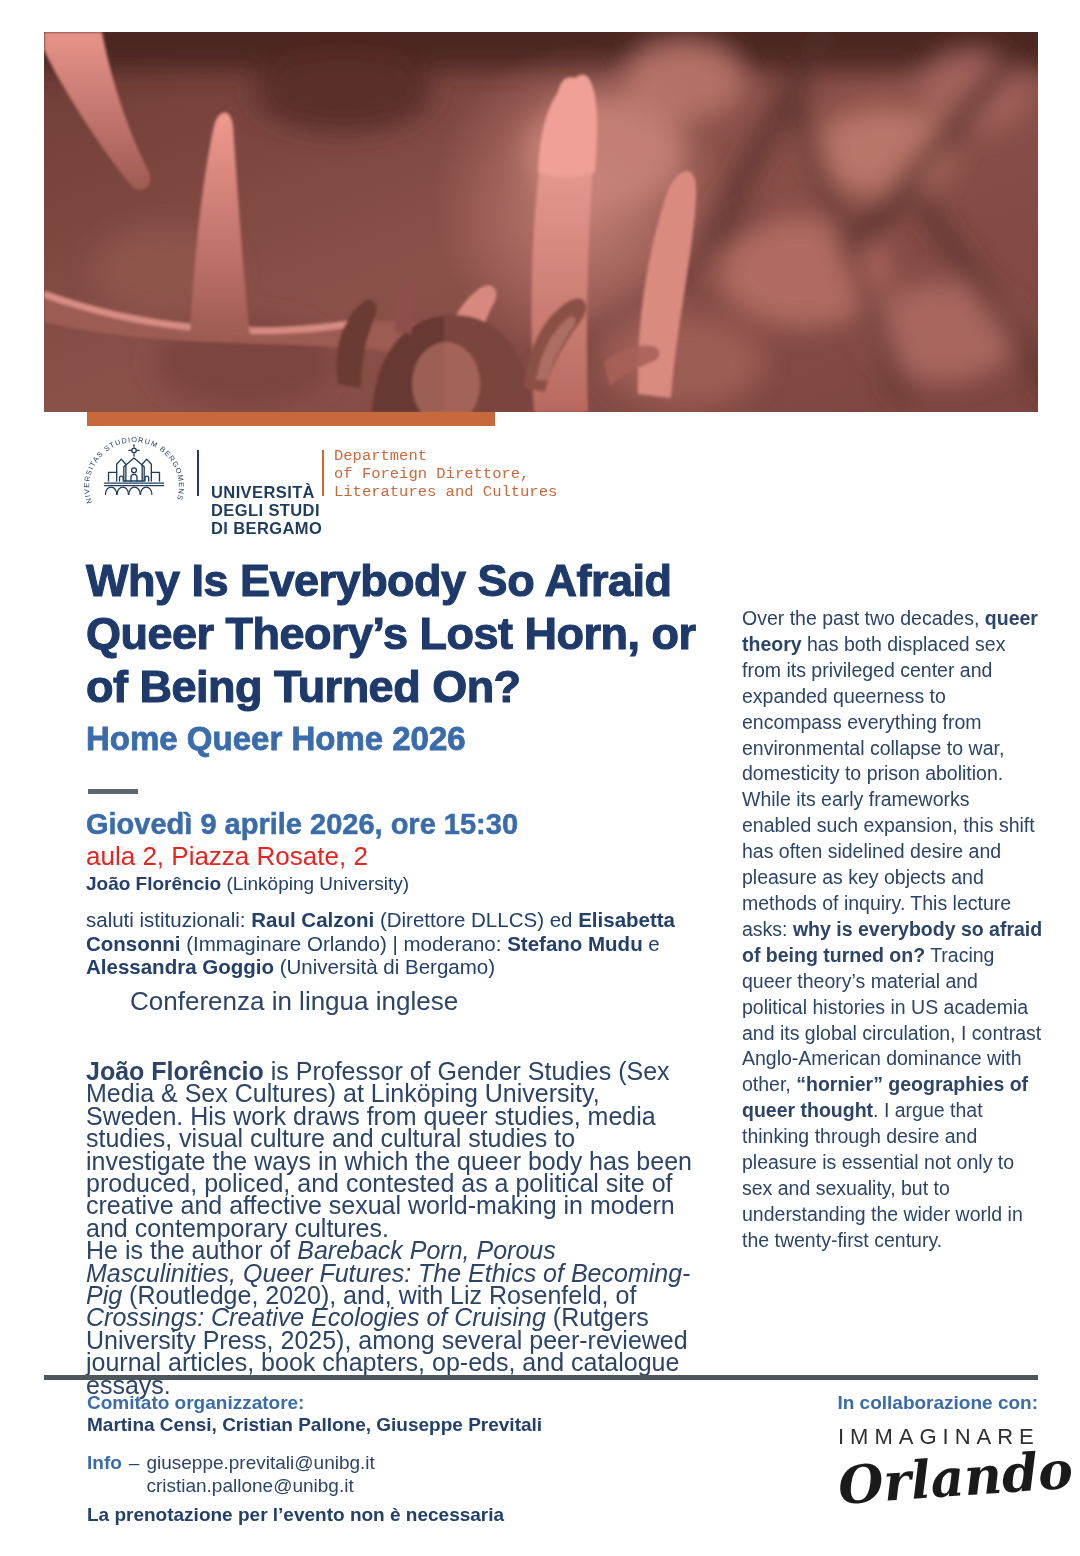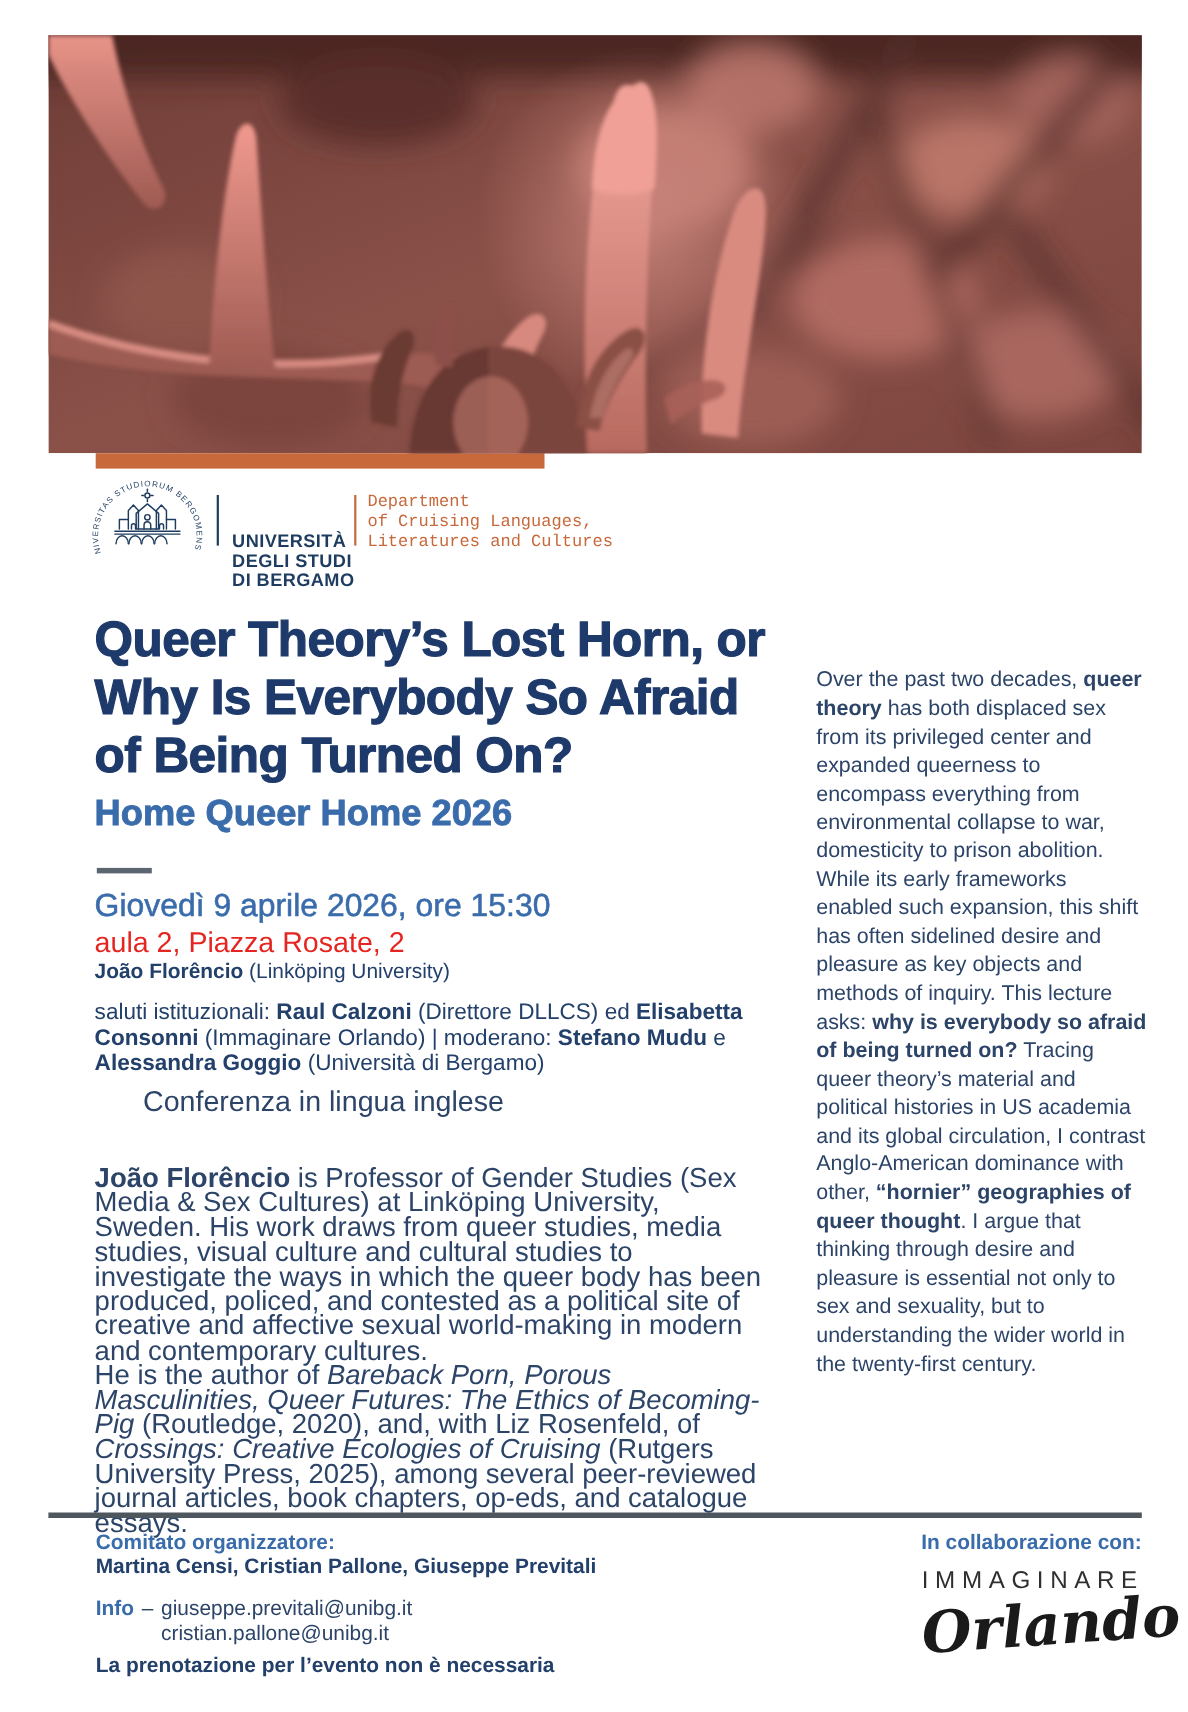--- a/index.html
+++ b/index.html
@@ -26,21 +26,21 @@
   
   .title{left:86px;top:554px;width:660px;color:#1e3a6b;font-weight:700;
          font-size:45px;line-height:53px;letter-spacing:-0.5px;
          -webkit-text-stroke:1.1px #1e3a6b;}
   .subtitle{left:86px;top:720px;color:#3a6cab;font-weight:700;font-size:33px;
             -webkit-text-stroke:.8px #3a6cab;}
 
   .dash-rule{left:88px;top:789px;width:50px;height:5px;background:#5c6670;}
 
   
-  .datetime{left:86px;top:808px;color:#3a6cab;font-weight:400;font-size:29px;-webkit-text-stroke:.5px #3a6cab;}
+  .datetime{left:86px;top:808px;color:#3a6cab;font-weight:700;font-size:29px;-webkit-text-stroke:.5px #3a6cab;}
   .location{left:86px;top:841px;color:#e52521;font-size:26px;}
   .speaker{left:86px;top:873px;color:#23406b;font-size:19px;}
   .credits{left:86px;top:908px;width:652px;color:#23406b;font-size:20.5px;line-height:23.5px;}
   .language{left:86px;top:986px;color:#2c4468;font-size:26px;margin-left:44px;}
 
   
   .bio{left:86px;top:1060px;width:614px;color:#2c4468;font-size:25px;line-height:22.4px;}
 
   
   .abstract{left:742px;top:606px;width:302px;color:#2c4468;font-size:19.5px;line-height:25.9px;}
@@ -171,27 +171,27 @@
   </div>
   <div class="abs logo-vline"></div>
   <div class="abs uni-name">
     <div>UNIVERSITÀ</div>
     <div>DEGLI STUDI</div>
     <div>DI BERGAMO</div>
   </div>
   <div class="abs dept-vline"></div>
   <div class="abs dept-name">
     <div>Department</div>
-    <div>of Cruising Languages,</div>
+    <div>of Foreign Direttore,</div>
     <div>Literatures and Cultures</div>
   </div>
 
   <div class="abs title">
+    <div>Why Is Everybody So Afraid</div>
     <div>Queer Theory’s Lost Horn, or</div>
-    <div>Why Is Everybody So Afraid</div>
     <div>of Being Turned On?</div>
   </div>
   <div class="abs subtitle">Home Queer Home 2026</div>
 
   <div class="abs dash-rule"></div>
 
   <div class="abs datetime">Giovedì 9 aprile 2026, ore 15:30</div>
   <div class="abs location">aula 2, Piazza Rosate, 2</div>
   <div class="abs speaker"><span class="b">João Florêncio</span><span> (Linköping University)</span></div>
   <div class="abs credits"><span>saluti istituzionali: </span><span class="b">Raul Calzoni</span><span> (Direttore DLLCS) ed </span><span class="b">Elisabetta Consonni</span><span> (Immaginare Orlando) | moderano: </span><span class="b">Stefano Mudu</span><span> e </span><span class="b">Alessandra Goggio</span><span> (Università di Bergamo)</span></div>

